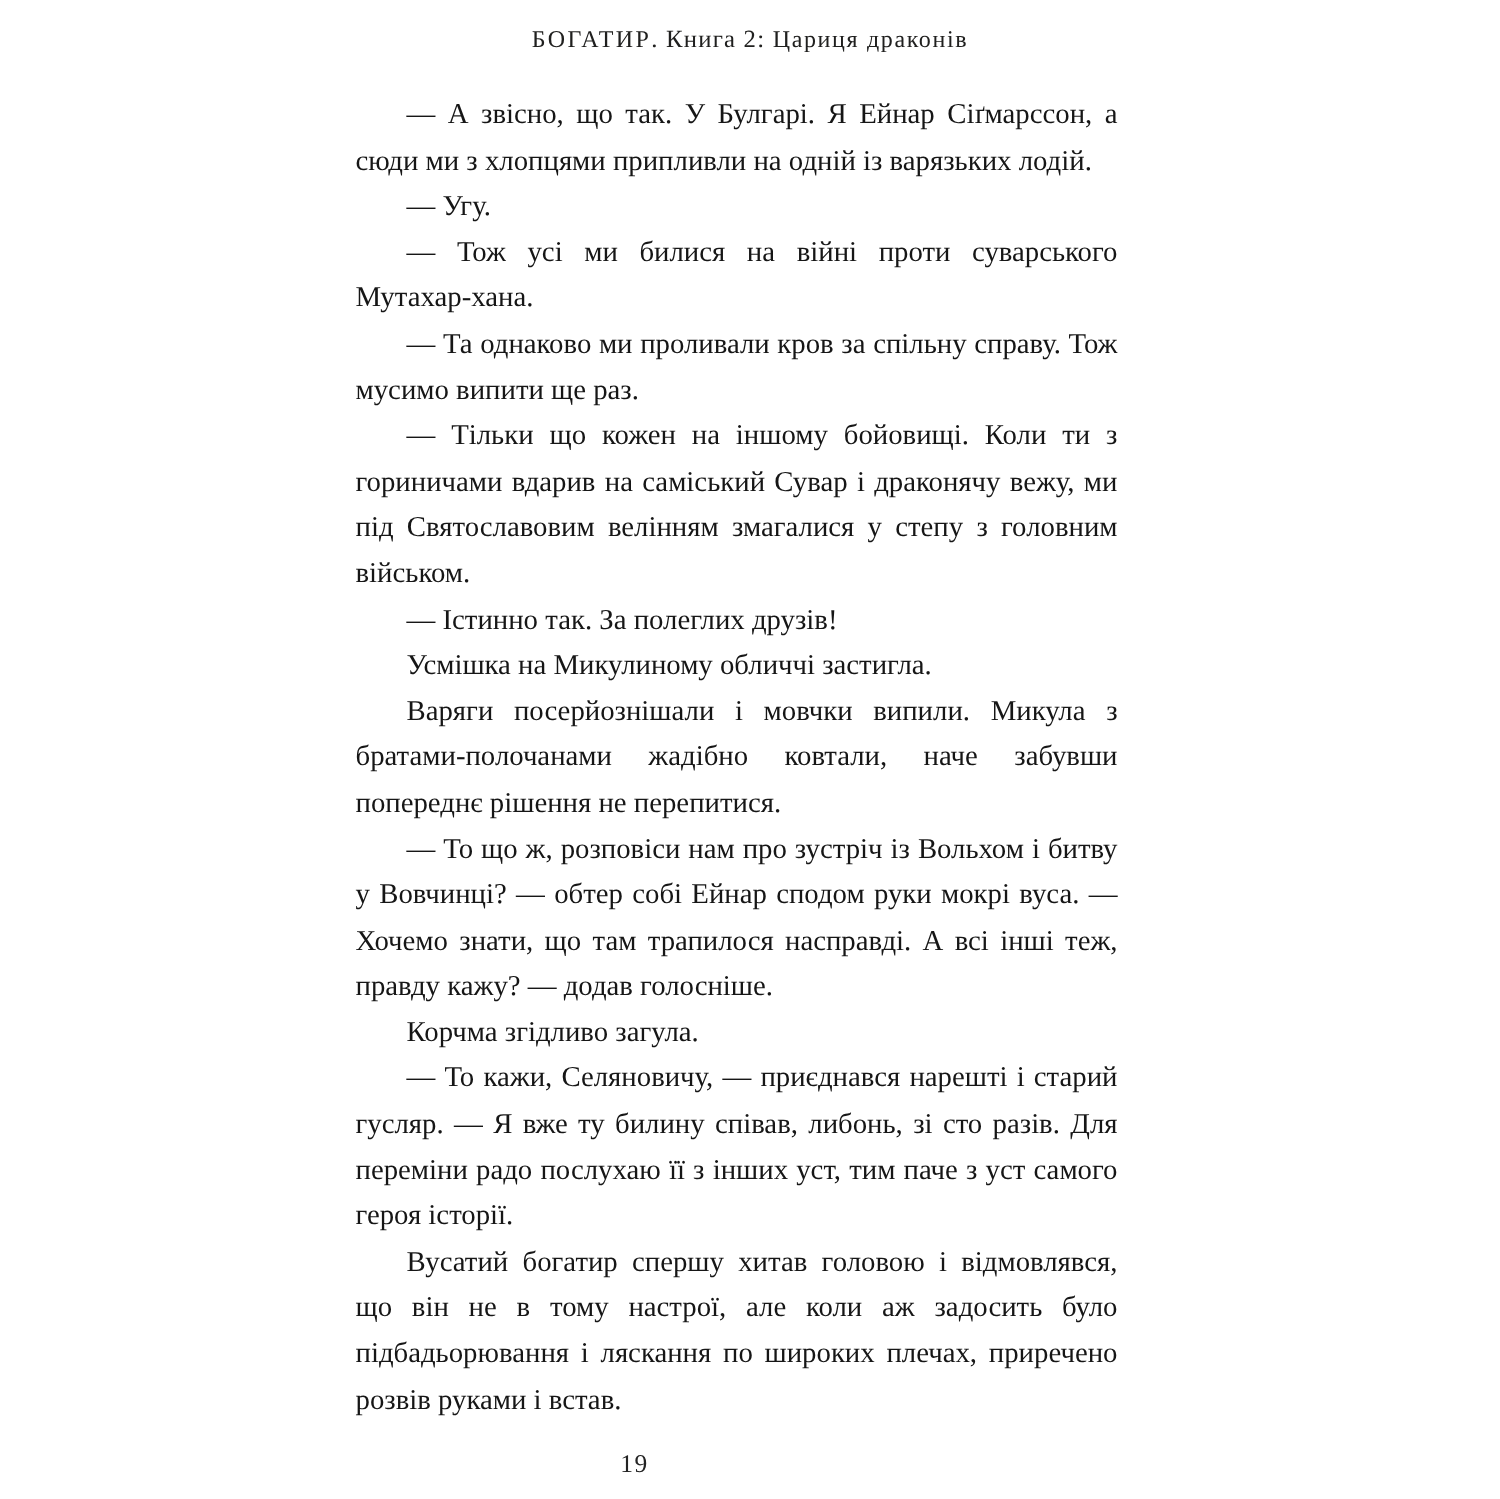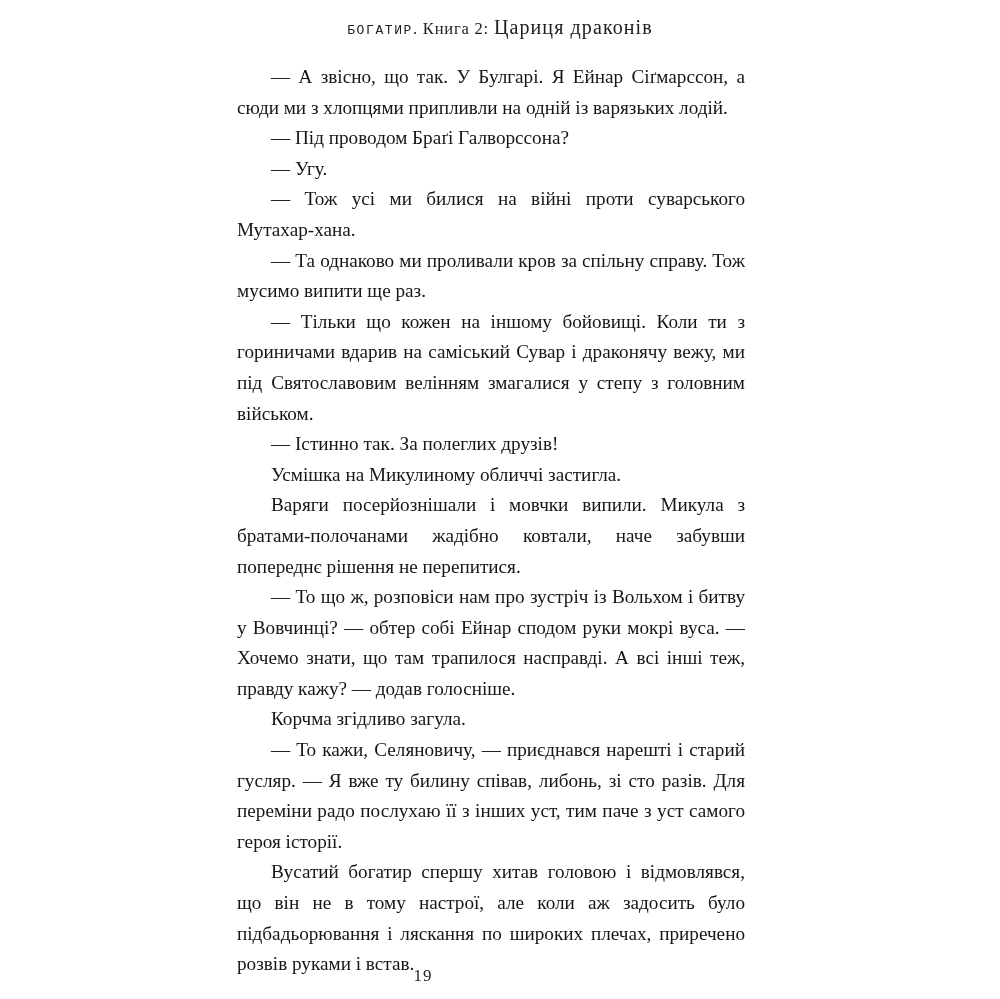--- a/index.html
+++ b/index.html
@@ -26,30 +26,29 @@
     left: 0;
     width: 1000px;
     text-align: center;
     font-family: "Liberation Serif", serif;
     font-size: 16.5px;
     letter-spacing: 0.9px;
     color: #20201f;
     white-space: nowrap;
   }
   .running-head .rh-caps {
-    font-size: 13px;
+    font-size: 16px;
     letter-spacing: 1.6px;
-    font-family: Liberation Mono, monospace;
   }
   .running-head .rh-rest {
     font-size: 16.5px;
     letter-spacing: 0.8px;
   }
   .running-head .rh-small {
-    font-size: 20px;
+    font-size: 16px;
     letter-spacing: 1.1px;
   }
   .body-text {
     position: absolute;
     top: 62px;
     left: 237px;
     width: 508px;
     font-size: 19.2px;
     line-height: 30.6px;
     text-align: justify;
@@ -76,21 +75,20 @@
 <body>
 
 <div class="page">
 
   <div class="running-head">
     <span class="rh-caps">БОГАТИР</span><span class="rh-rest">. </span><span class="rh-rest">Книга 2: </span><span class="rh-small">Цариця драконів</span>
   </div>
 
   <div class="body-text">
     <p>— А звісно, що так. У Булгарі. Я Ейнар Сіґмарссон, а сюди ми з хлопцями припливли на одній із варязьких лодій.</p>
-    <p>— Під проводом Браґі Галворссона?</p>
     <p>— Угу.</p>
     <p>— Тож усі ми билися на війні проти суварського Мутахар-хана.</p>
     <p>— Та однаково ми проливали кров за спільну справу. Тож мусимо випити ще раз.</p>
     <p>— Тільки що кожен на іншому бойовищі. Коли ти з гориничами вдарив на саміський Сувар і драконячу вежу, ми під Святославовим велінням змагалися у степу з головним військом.</p>
     <p>— Істинно так. За полеглих друзів!</p>
     <p>Усмішка на Микулиному обличчі застигла.</p>
     <p>Варяги посерйознішали і мовчки випили. Микула з братами-полочанами жадібно ковтали, наче забувши попереднє рішення не перепитися.</p>
     <p>— То що ж, розповіси нам про зустріч із Вольхом і битву у Вовчинці? — обтер собі Ейнар сподом руки мокрі вуса. — Хочемо знати, що там трапилося насправді. А всі інші теж, правду кажу? — додав голосніше.</p>
     <p>Корчма згідливо загула.</p>
     <p>— То кажи, Селяновичу, — приєднався нарешті і старий гусляр. — Я вже ту билину співав, либонь, зі сто разів. Для переміни радо послухаю її з інших уст, тим паче з уст самого героя історії.</p>

